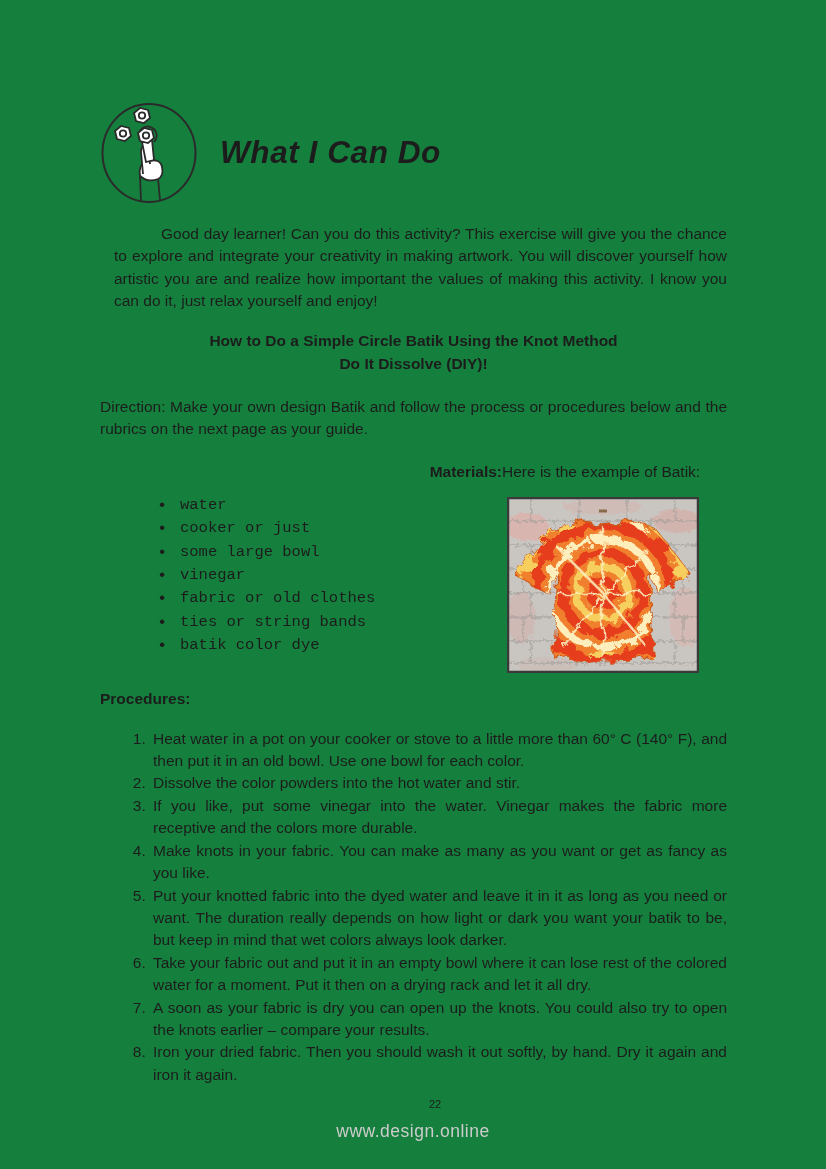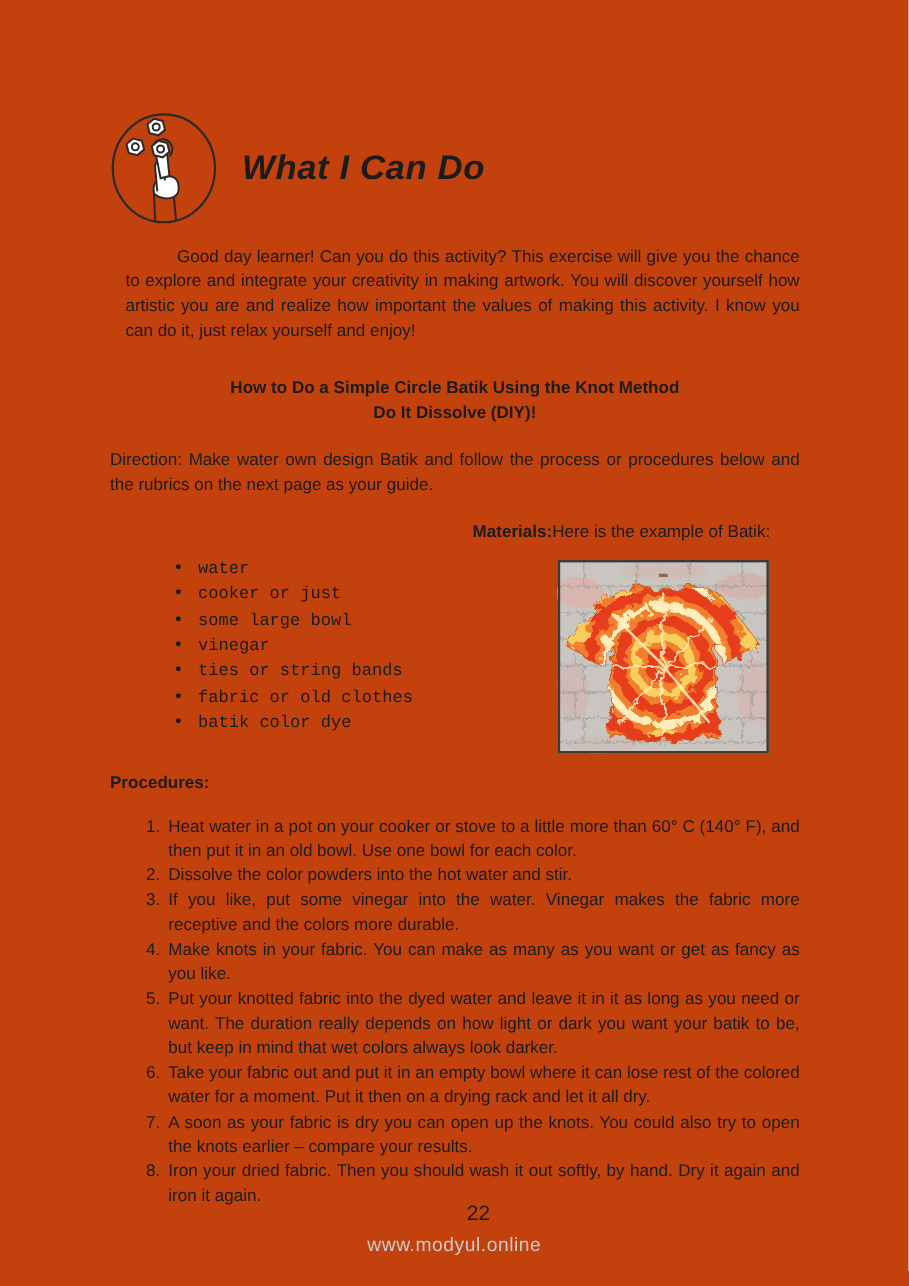--- a/index.html
+++ b/index.html
@@ -1,20 +1,20 @@
 <!DOCTYPE html>
 <html><head>
 <meta charset="utf-8">
 <style>
   html,body{margin:0;padding:0;background:#ffffff;}
   .page{
     position:relative;
     width:826px;height:1169px;
     margin:0 auto;
-    background:#c2410c;
+    background:#15803d;
     font-family:"Liberation Sans","DejaVu Sans",sans-serif;
     color:#1c1c1c;
     font-size:15.5px;
     line-height:22.4px;
     box-sizing:border-box;
     padding:0 99px 0 100px;
     overflow:hidden;
   }
   .header-row{
     display:flex;align-items:center;gap:22px;
@@ -25,21 +25,21 @@
     font-size:31px;font-weight:700;font-style:italic;
     letter-spacing:.5px;line-height:1;
     transform:scaleX(1.02);transform-origin:left;
   }
   p.intro{
     margin:19px 0 0 14px;
     text-align:justify;
     text-indent:47px;
   }
   .activity-heading{
-    margin-top:28px;
+    margin-top:16px;
     text-align:center;
     font-weight:700;
     line-height:23px;
   }
   p.direction{
     margin:21px 0 0 0;
     text-align:justify;
   }
   .bold{font-weight:400;}
   .italic{}
@@ -75,21 +75,21 @@
     padding:0 0 0 50px;
   }
   ol.procedures-list li{
     text-align:justify;
     padding-left:3px;
   }
   .footer{
     position:absolute;left:0;right:0;top:1093px;
     text-align:center;
   }
-  .page-number{font-size:19px;color:#1c1c1c;padding-left:44px;}
+  .page-number{font-size:11px;color:#1c1c1c;padding-left:44px;}
   .footer-url{
     margin-top:5px;
     font-size:17.5px;
     color:#cbcbcb;
     letter-spacing:.5px;
   }
 </style>
 </head>
 <body>
 
@@ -121,32 +121,32 @@
     <div class="page-title">What I Can Do</div>
   </div>
 
   <p class="intro">Good day learner!  Can you do this activity? This exercise will give you the chance to explore and integrate your creativity in making artwork. You will discover yourself how artistic you are and realize how important the values of making this activity. I know you can do it, just relax yourself and enjoy!</p>
 
   <div class="activity-heading">
     <div>How to Do a Simple Circle Batik Using the Knot Method</div>
     <div>Do It Dissolve (DIY)!</div>
   </div>
 
-  <p class="direction"><span class="bold">Direction:</span><span> Make water own design </span><span class="italic">Batik</span><span> and follow the process or procedures below and the rubrics on the next page as your guide.</span></p>
+  <p class="direction"><span class="bold">Direction:</span><span> Make your own design </span><span class="italic">Batik</span><span> and follow the process or procedures below and the rubrics on the next page as your guide.</span></p>
 
   <div class="materials-row">
     <div class="materials-col">
       <div class="materials-label">Materials:</div>
       <ul class="materials-list">
           <li>water</li>
           <li>cooker or just</li>
           <li>some large bowl</li>
           <li>vinegar</li>
+          <li>fabric or old clothes</li>
           <li>ties or string bands</li>
-          <li>fabric or old clothes</li>
           <li>batik color dye</li>
         </ul>
     </div>
     <div class="example-col">
       <p class="example-caption">Here is the example of Batik:</p>
       <svg class="batik-figure" viewBox="0 0 192 176" aria-hidden="true">
         <defs>
           <filter id="tiedye" x="-20%" y="-20%" width="140%" height="140%">
             <feTurbulence type="fractalNoise" baseFrequency="0.09" numOctaves="3" seed="7" result="n"></feTurbulence>
             <feDisplacementMap in="SourceGraphic" in2="n" scale="13"></feDisplacementMap>
@@ -233,16 +233,16 @@
       <li>If you like, put some vinegar into the water. Vinegar makes the fabric more receptive and the colors more durable.</li>
       <li>Make knots in your fabric. You can make as many as you want or get as fancy as you like.</li>
       <li>Put your knotted fabric into the dyed water and leave it in it as long as you need or want. The duration really depends on how light or dark you want your batik to be, but keep in mind that wet colors always look darker.</li>
       <li>Take your fabric out and put it in an empty bowl where it can lose rest of the colored water for a moment. Put it then on a drying rack and let it all dry.</li>
       <li>A soon as your fabric is dry you can open up the knots. You could also try to open the knots earlier – compare your results.</li>
       <li>Iron your dried fabric. Then you should wash it out softly, by hand. Dry it again and iron it again.</li>
     </ol>
 
   <div class="footer">
     <div class="page-number">22</div>
-    <div class="footer-url">www.modyul.online</div>
+    <div class="footer-url">www.design.online</div>
   </div>
 
 </div>
 
 </body></html>

